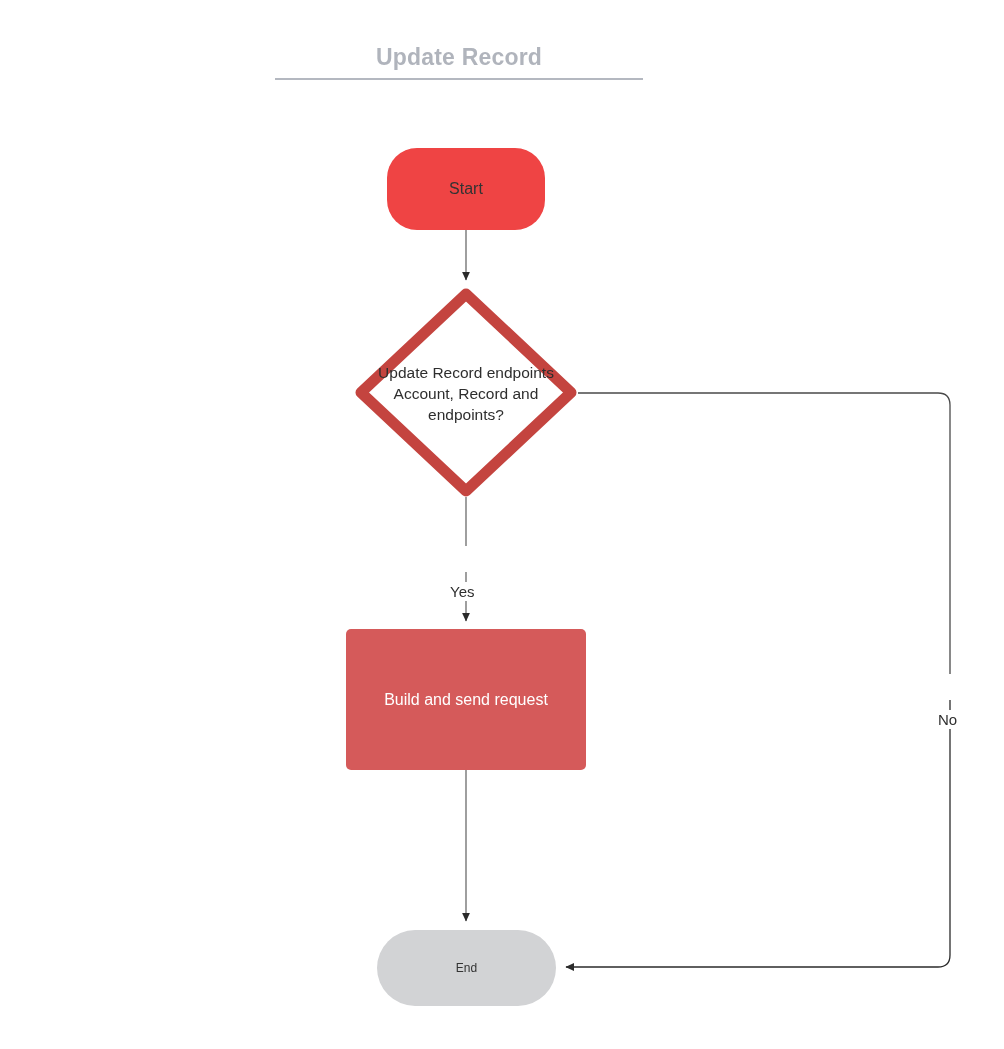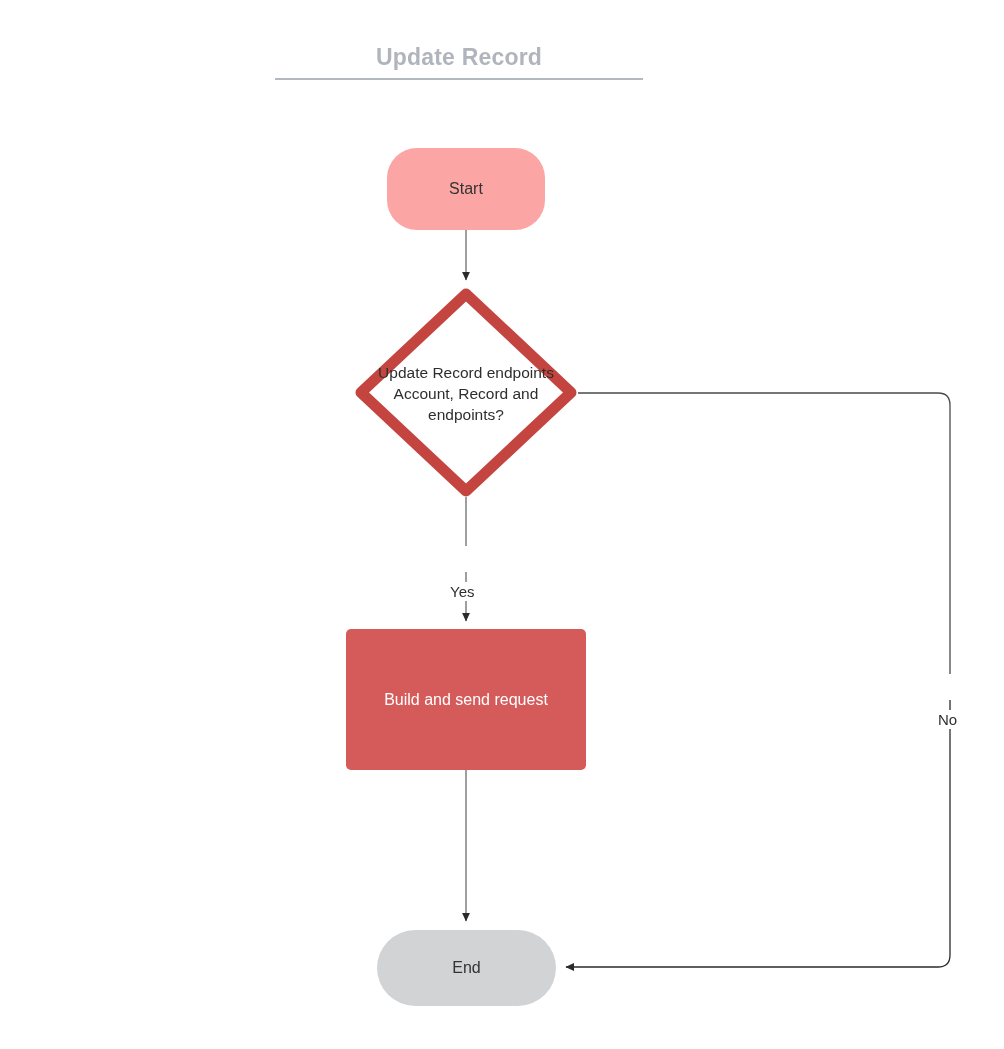--- a/index.html
+++ b/index.html
@@ -55,35 +55,35 @@
     align-items: center;
     justify-content: center;
     text-align: center;
   }
 
   .node-start {
     left: 387px;
     top: 148px;
     width: 158px;
     height: 82px;
-    background: #fca5a5;
+    background: #ef4444;
     border-radius: 30px;
     color: #333333;
     font-size: 16px;
   }
 
   .node-end {
     left: 377px;
     top: 930px;
     width: 179px;
     height: 76px;
     background: #d2d3d5;
     border-radius: 38px;
     color: #333333;
-    font-size: 16px;
+    font-size: 12px;
   }
 
   .node-process {
     left: 346px;
     top: 629px;
     width: 240px;
     height: 141px;
     background: #d55a5a;
     border-radius: 5px;
     color: #ffffff;

